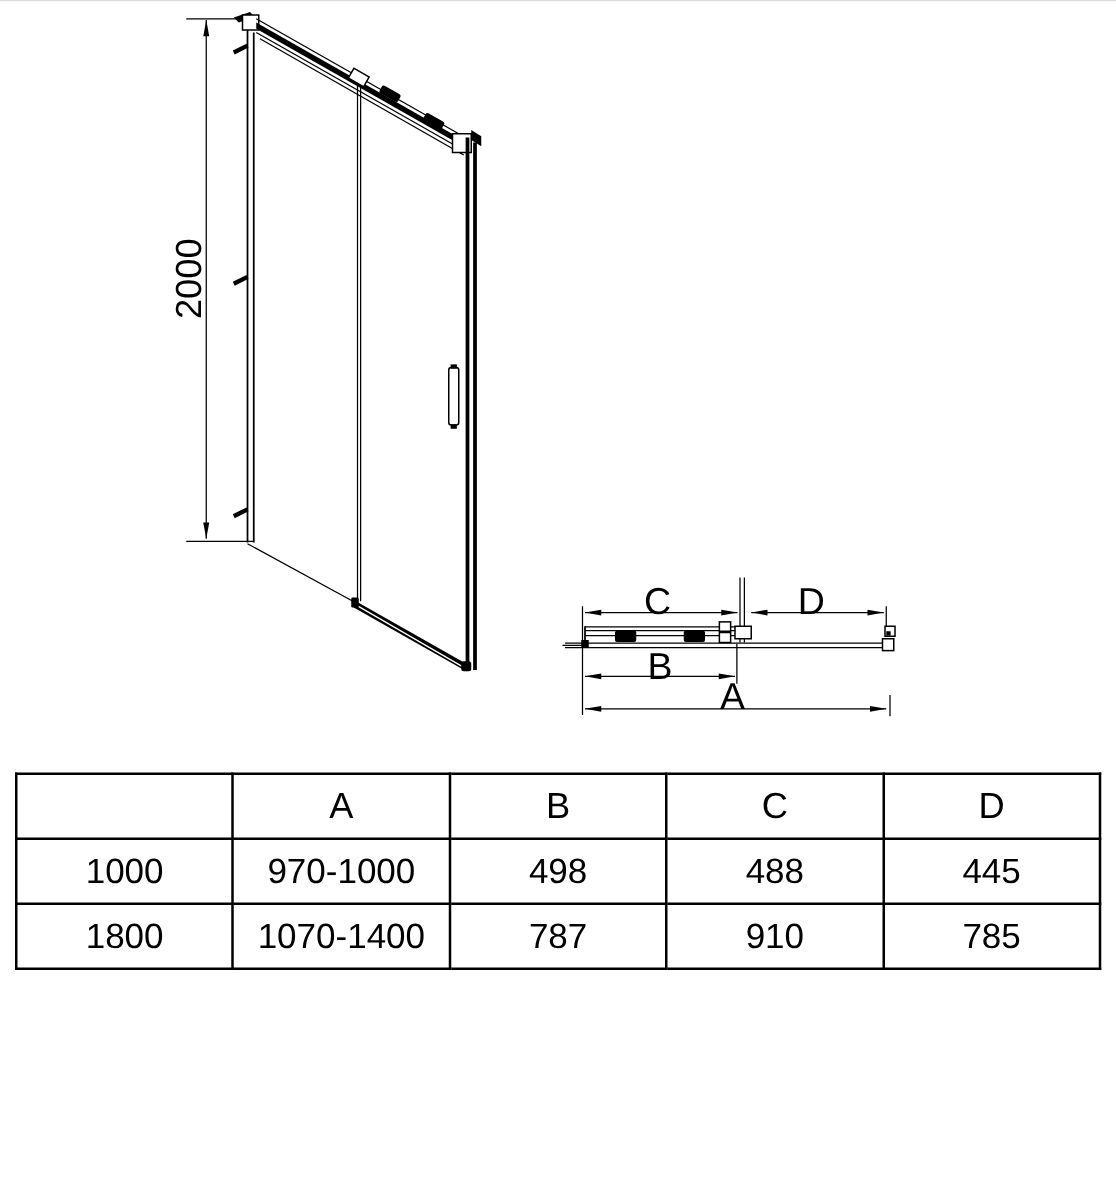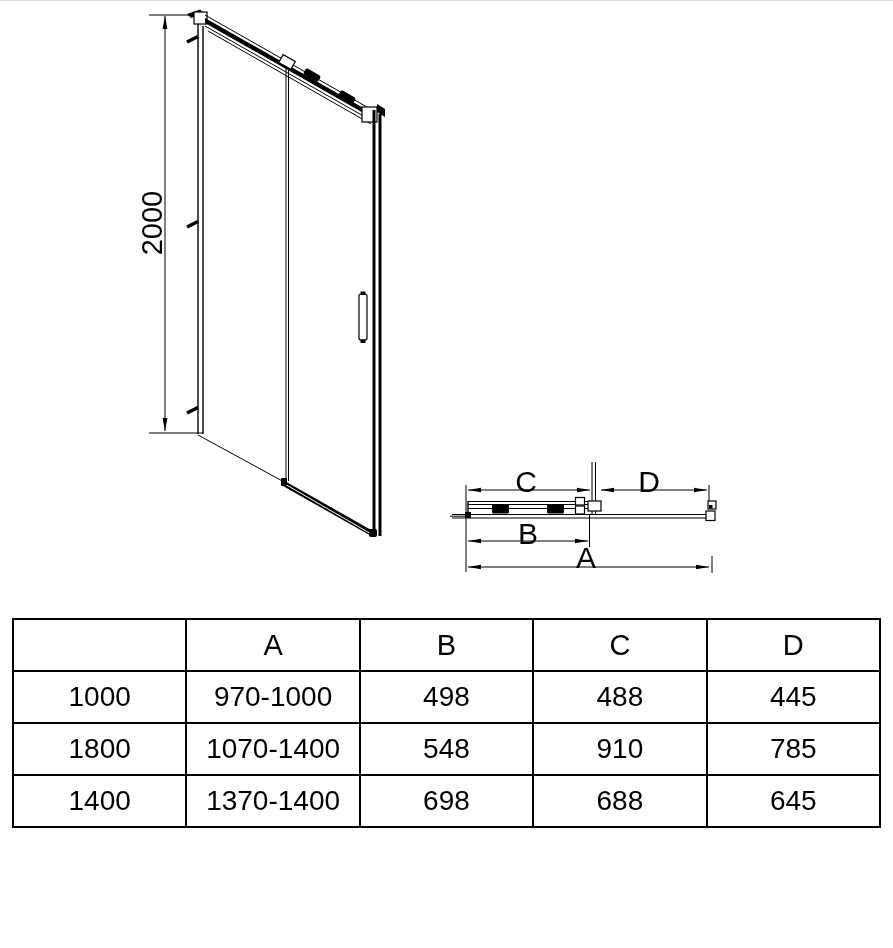--- a/index.html
+++ b/index.html
@@ -214,27 +214,20 @@
       <tr>
         <td>1000</td>
         <td>970-1000</td>
         <td>498</td>
         <td>488</td>
         <td>445</td>
       </tr>
       <tr>
         <td>1800</td>
         <td>1070-1400</td>
-        <td>548</td>
+        <td>787</td>
         <td>910</td>
         <td>785</td>
       </tr>
-      <tr>
-        <td>1400</td>
-        <td>1370-1400</td>
-        <td>698</td>
-        <td>688</td>
-        <td>645</td>
-      </tr>
     </tbody>
   </table>
 
 </div>
 
 </body></html>

